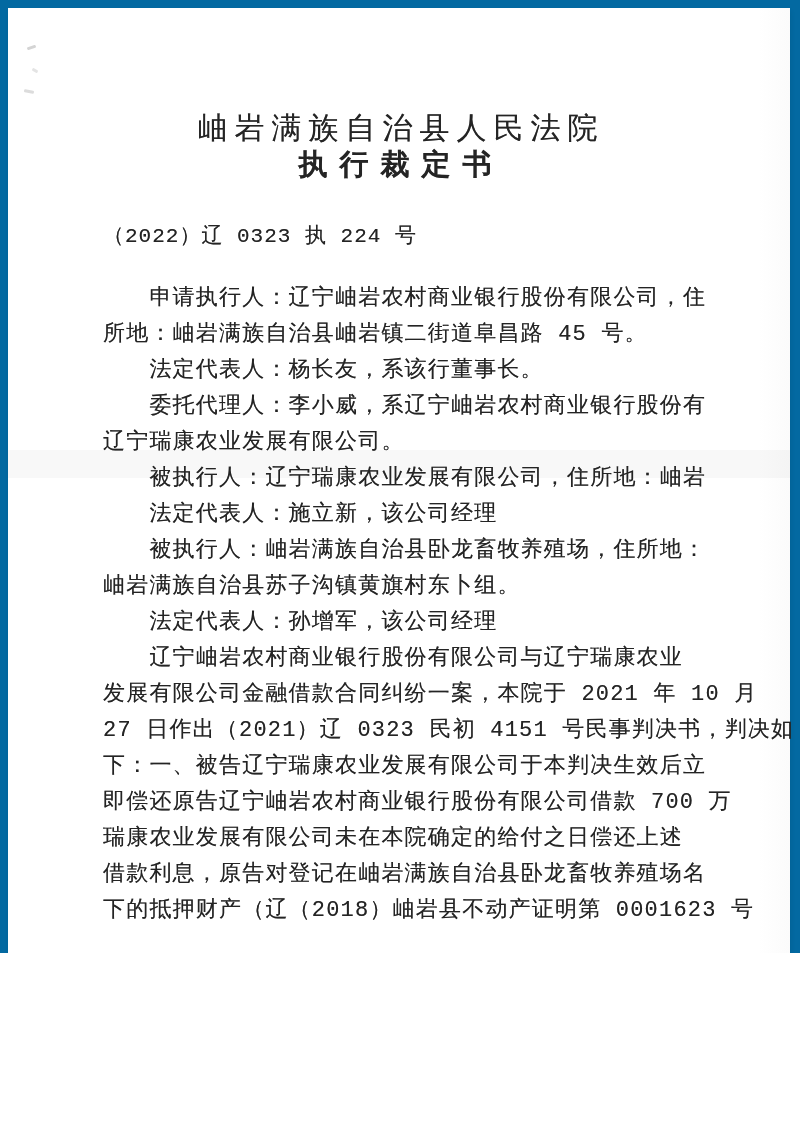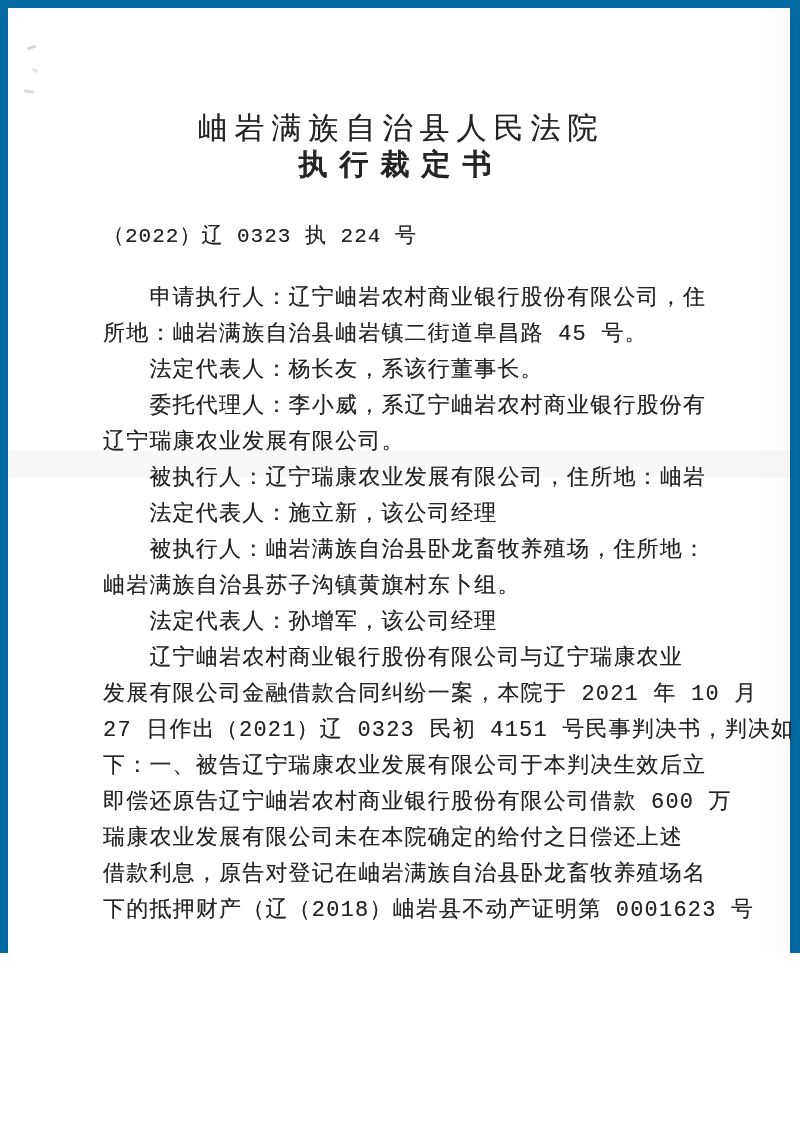--- a/index.html
+++ b/index.html
@@ -129,21 +129,21 @@
       <div class="body-line ink">辽宁瑞康农业发展有限公司。</div>
       <div class="body-line ink">　　被执行人：辽宁瑞康农业发展有限公司，住所地：岫岩</div>
       <div class="body-line ink">　　法定代表人：施立新，该公司经理</div>
       <div class="body-line ink">　　被执行人：岫岩满族自治县卧龙畜牧养殖场，住所地：</div>
       <div class="body-line ink">岫岩满族自治县苏子沟镇黄旗村东卜组。</div>
       <div class="body-line ink">　　法定代表人：孙增军，该公司经理</div>
       <div class="body-line ink">　　辽宁岫岩农村商业银行股份有限公司与辽宁瑞康农业</div>
       <div class="body-line ink">发展有限公司金融借款合同纠纷一案，本院于 2021 年 10 月</div>
       <div class="body-line ink">27 日作出（2021）辽 0323 民初 4151 号民事判决书，判决如</div>
       <div class="body-line ink">下：一、被告辽宁瑞康农业发展有限公司于本判决生效后立</div>
-      <div class="body-line ink">即偿还原告辽宁岫岩农村商业银行股份有限公司借款 600 万</div>
+      <div class="body-line ink">即偿还原告辽宁岫岩农村商业银行股份有限公司借款 700 万</div>
       <div class="body-line ink">瑞康农业发展有限公司未在本院确定的给付之日偿还上述</div>
       <div class="body-line ink">借款利息，原告对登记在岫岩满族自治县卧龙畜牧养殖场名</div>
       <div class="body-line ink">下的抵押财产（辽（2018）岫岩县不动产证明第 0001623 号</div>
     </div>
 
     <div id="page-number">1</div>
   </div>
 </div>
 
 </body></html>

